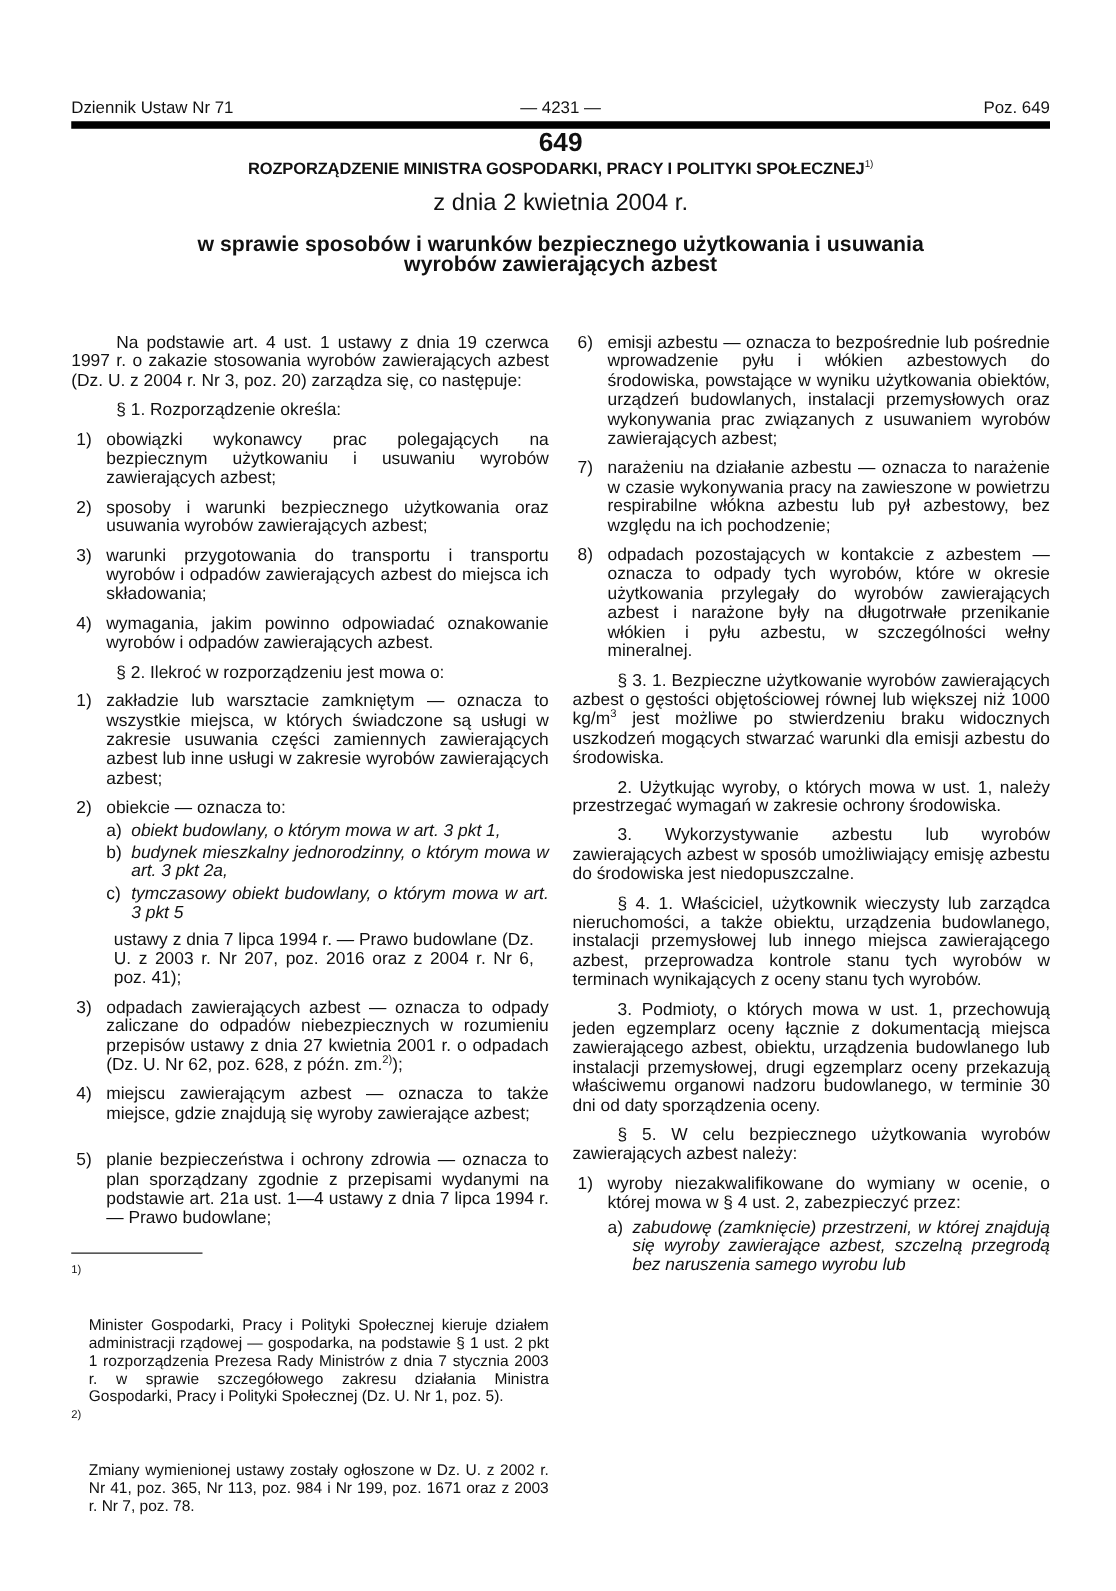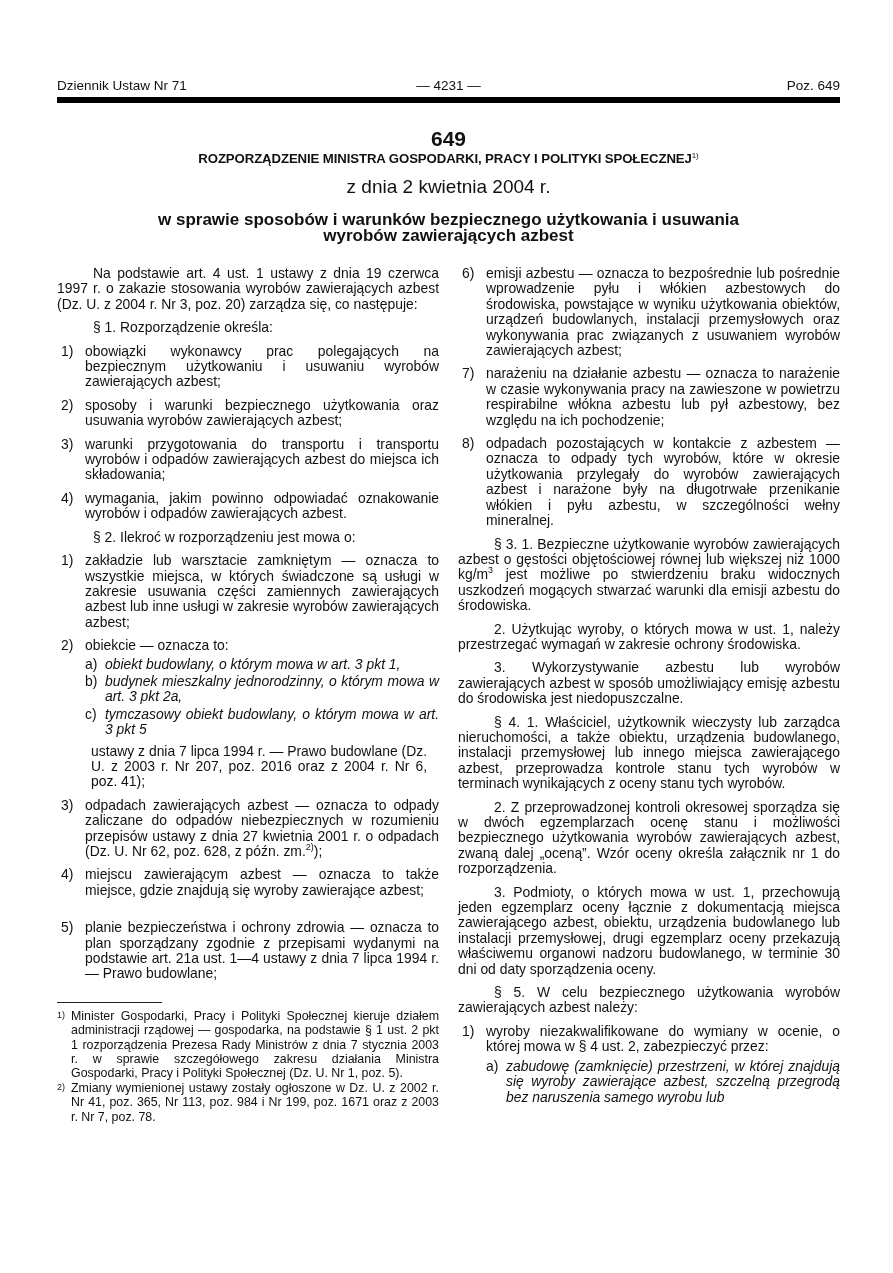--- a/index.html
+++ b/index.html
@@ -8,21 +8,21 @@
     font-family: "Liberation Sans", "DejaVu Sans", sans-serif;
     color: #111;
   }
   .page { position: absolute; left: 57px; top: 78px; width: 783px; }
   .header {
     display: flex; justify-content: space-between; align-items: flex-end;
     font-size: 13.5px; line-height: 16px; padding-bottom: 3px;
     border-bottom: 6px solid #000000;
   }
   .header .center { position: absolute; left: 0; right: 0; text-align: center; top: 0; pointer-events: none; }
-  .doc-number { text-align: center; font-weight: bold; font-size: 21px; margin-top: 24px; line-height: 24px; }
+  .doc-number { text-align: center; font-weight: bold; font-size: 21px; line-height: 24px; }
   .doc-title { text-align: center; font-weight: bold; font-size: 13.2px; line-height: 16px; letter-spacing: -0.1px; }
   .doc-title sup { font-size: 8px; font-weight: normal; }
   .doc-date { text-align: center; font-size: 19px; margin-top: 12px; line-height: 16px; }
   .doc-subject { text-align: center; font-weight: bold; font-size: 17px; margin-top: 17px; line-height: 16px; }
 
   .columns { position: absolute; top: 188px; left: 0; width: 783px; display: flex; justify-content: space-between; }
   .col { width: 382px; font-size: 13.9px; line-height: 15.4px; text-align: justify; }
   .col p { margin: 0 0 8px 0; }
   .indent { text-indent: 36px; }
   .item { display: flex; margin: 0 0 8px 0; }
@@ -32,21 +32,21 @@
   .subitem .num { flex: 0 0 20px; }
   .subitem .txt { flex: 1; font-style: italic; }
   .cont { padding-left: 34px; margin: 6px 12px 8px 0; }
   sup { font-size: 9px; line-height: 0; }
   .spacer { height: 14px; }
 
   .footnotes { margin-top: 20px; font-size: 12.4px; line-height: 14.4px; }
   .fn-rule { width: 105px; border-top: 1px solid #222; margin-bottom: 6px; }
   .fn { display: flex; text-align: justify; }
   .fn .mark { flex: 0 0 14px; font-size: 9px; line-height: 12px; }
-  .fn .txt { flex: 1; }
+  .fn .txt { flex: 1; margin-top: 44px; }
 </style>
 </head>
 <body>
 
 <div class="page">
   <div class="header" style="position:relative;">
     <span>Dziennik Ustaw Nr 71</span>
     <span class="center">— 4231 —</span>
     <span>Poz. 649</span>
   </div>
@@ -147,21 +147,20 @@
         </div>
       <div class="item">
           <span class="num">8)</span>
           <span class="txt">odpadach pozostających w kontakcie z azbestem — oznacza to odpady tych wyrobów, które w okresie użytkowania przylegały do wyrobów zawierających azbest i narażone były na długotrwałe przenikanie włókien i pyłu azbestu, w szczególności wełny mineralnej.</span>
         </div>
 
       <p class="indent"><span>§ 3. 1. Bezpieczne użytkowanie wyrobów zawierających azbest o gęstości objętościowej równej lub większej niż 1000 kg/m</span><sup>3</sup><span> jest możliwe po stwierdzeniu braku widocznych uszkodzeń mogących stwarzać warunki dla emisji azbestu do środowiska.</span></p>
       <p class="indent">2. Użytkując wyroby, o których mowa w ust. 1, należy przestrzegać wymagań w zakresie ochrony środowiska.</p>
       <p class="indent">3. Wykorzystywanie azbestu lub wyrobów zawierających azbest w sposób umożliwiający emisję azbestu do środowiska jest niedopuszczalne.</p>
       <p class="indent">§ 4. 1. Właściciel, użytkownik wieczysty lub zarządca nieruchomości, a także obiektu, urządzenia budowlanego, instalacji przemysłowej lub innego miejsca zawierającego azbest, przeprowadza kontrole stanu tych wyrobów w terminach wynikających z oceny stanu tych wyrobów.</p>
-      <p class="indent">2. Z przeprowadzonej kontroli okresowej sporządza się w dwóch egzemplarzach ocenę stanu i możliwości bezpiecznego użytkowania wyrobów zawierających azbest, zwaną dalej „oceną”. Wzór oceny określa załącznik nr 1 do rozporządzenia.</p>
       <p class="indent">3. Podmioty, o których mowa w ust. 1, przechowują jeden egzemplarz oceny łącznie z dokumentacją miejsca zawierającego azbest, obiektu, urządzenia budowlanego lub instalacji przemysłowej, drugi egzemplarz oceny przekazują właściwemu organowi nadzoru budowlanego, w terminie 30 dni od daty sporządzenia oceny.</p>
       <p class="indent">§ 5. W celu bezpiecznego użytkowania wyrobów zawierających azbest należy:</p>
 
       <div class="item" style="margin-bottom:4px;">
           <span class="num">1)</span>
           <span class="txt">wyroby niezakwalifikowane do wymiany w ocenie, o której mowa w § 4 ust. 2, zabezpieczyć przez:</span>
         </div>
       <div class="subitem">
           <span class="num">a)</span>
           <span class="txt">zabudowę (zamknięcie) przestrzeni, w której znajdują się wyroby zawierające azbest, szczelną przegrodą bez naruszenia samego wyrobu lub</span>

